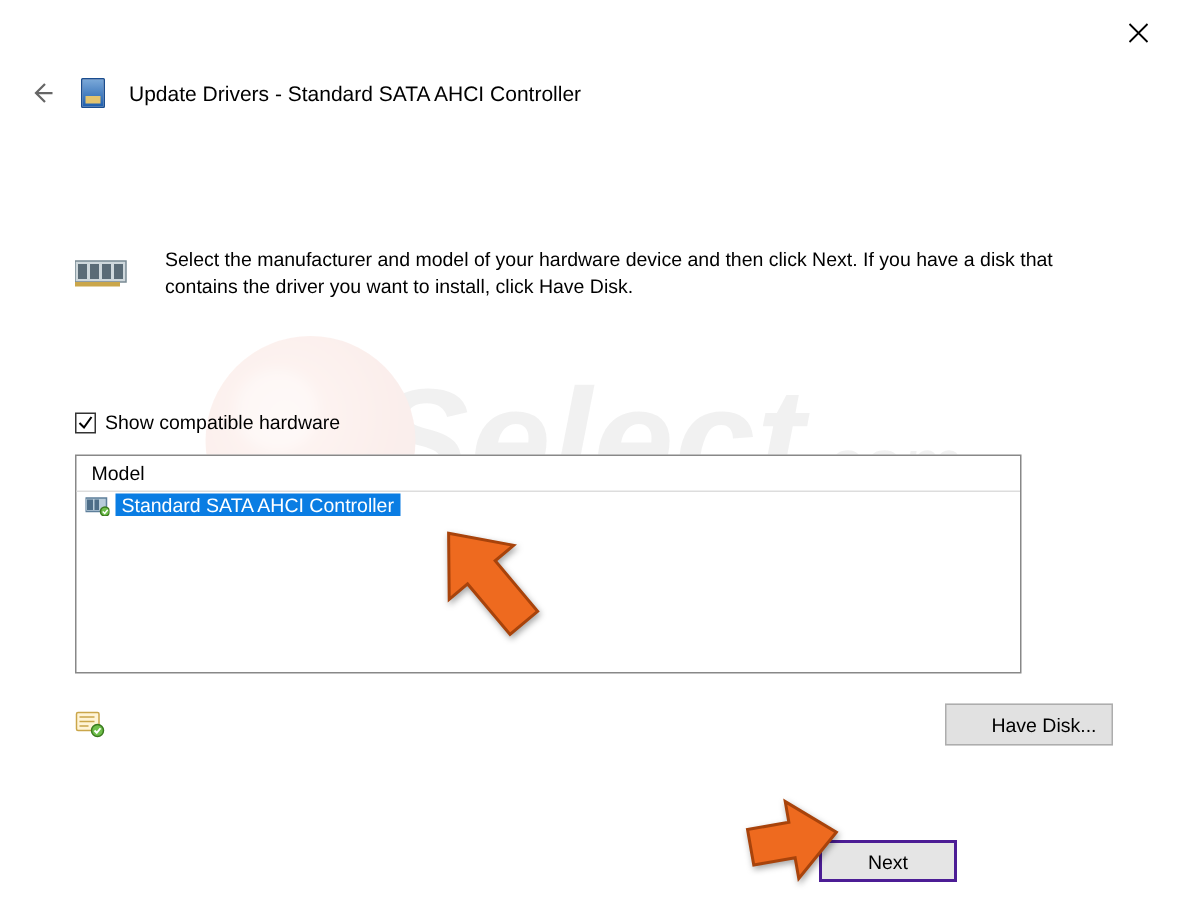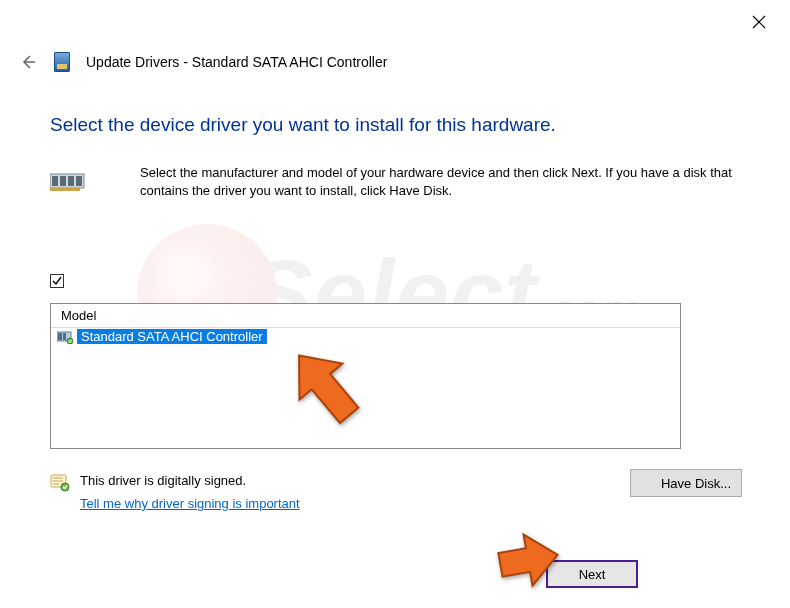--- a/index.html
+++ b/index.html
@@ -100,21 +100,20 @@
     position:absolute; left:50px; top:164px; right:48px;
     display:flex; gap:20px; align-items:flex-start;
   }
   .pci-card-icon {
     flex:0 0 40px; height:30px; margin-top:4px; position:relative;
   }
   .pci-card-icon svg { width:40px; height:30px; }
   .instr-text {
     font-size:13px; line-height:18px; flex:1;
     color:#000;
-    margin-left:30px;
   }
 
   
   .chk-row {
     position:absolute; left:50px; top:274px;
     display:flex; align-items:center; gap:6px;
     font-size:13px;
   }
   .chk-box {
     width:14px; height:14px; border:1px solid #333; background:#fff;
@@ -203,21 +202,20 @@
           <path d="M11 3 L5 9 L11 15" stroke="#666" stroke-width="1.5" fill="none"></path>
           <line x1="5" y1="9" x2="16" y2="9" stroke="#666" stroke-width="1.5"></line>
         </svg>
     </div>
     <div class="hw-chip-icon"></div>
     <div class="title-text">
       <span>Update Drivers - </span><span>Standard SATA AHCI Controller</span>
     </div>
   </div>
 
-  <div class="heading">Select the device driver you want to install for this hardware.</div>
 
   <div class="instr-row">
     <div class="pci-card-icon">
       <svg viewBox="0 0 40 30">
         <rect x="0" y="6" width="34" height="14" fill="#cfd8dc" stroke="#7a8a94"></rect>
         <rect x="2" y="8" width="6" height="10" fill="#5a6b76"></rect>
         <rect x="10" y="8" width="6" height="10" fill="#5a6b76"></rect>
         <rect x="18" y="8" width="6" height="10" fill="#5a6b76"></rect>
         <rect x="26" y="8" width="6" height="10" fill="#5a6b76"></rect>
         <rect x="0" y="20" width="30" height="3" fill="#caa64a"></rect>
@@ -225,20 +223,21 @@
     </div>
     <div class="instr-text">Select the manufacturer and model of your hardware device and then click Next. If you have a disk that contains the driver you want to install, click Have Disk.</div>
   </div>
 
   <div class="chk-row">
     <div class="chk-box">
       <svg viewBox="0 0 10 10">
           <path d="M1 5 L4 8 L9 1" stroke="#000" stroke-width="1.4" fill="none"></path>
         </svg>
     </div>
+    <span>Show compatible hardware</span>
   </div>
 
   <div class="list-box">
     <div class="list-header">Model</div>
     <div class="list-item selected">
       <div class="item-icon">
         <svg viewBox="0 0 16 14">
           <rect x="0" y="2" width="14" height="9" fill="#b8ccda" stroke="#5e7f9b"></rect>
           <rect x="1" y="3" width="4" height="7" fill="#4d6d88"></rect>
           <rect x="6" y="3" width="3" height="7" fill="#4d6d88"></rect>
@@ -254,24 +253,20 @@
     <div class="cert-icon">
       <svg viewBox="0 0 20 20">
         <rect x="1" y="2" width="15" height="12" rx="1" fill="#fff4d6" stroke="#caa64a"></rect>
         <line x1="3" y1="5" x2="13" y2="5" stroke="#caa64a"></line>
         <line x1="3" y1="8" x2="13" y2="8" stroke="#caa64a"></line>
         <line x1="3" y1="11" x2="9" y2="11" stroke="#caa64a"></line>
         <circle cx="15" cy="14" r="4" fill="#6fbf4b" stroke="#3a7a1e"></circle>
         <path d="M13 14 L14.5 15.5 L17 12.5" stroke="#fff" stroke-width="1.3" fill="none"></path>
       </svg>
     </div>
-    <div class="signed-text">
-      <div>This driver is digitally signed.</div>
-      <a class="link" href="#">Tell me why driver signing is important</a>
-    </div>
   </div>
 
   <div class="have-disk">Have Disk...</div>
 
   <div class="btn next">Next</div>
 
   <div class="arrow-annot" style="left:288px; top:345px;">
     <svg width="80" height="90" viewBox="0 0 80 90">
       <g transform="rotate(-40 40 45)">
         <path d="M40 0 L68 34 L52 34 L52 78 L28 78 L28 34 L12 34 Z" fill="#ee6a1f" stroke="#a8430b" stroke-width="2"></path>

